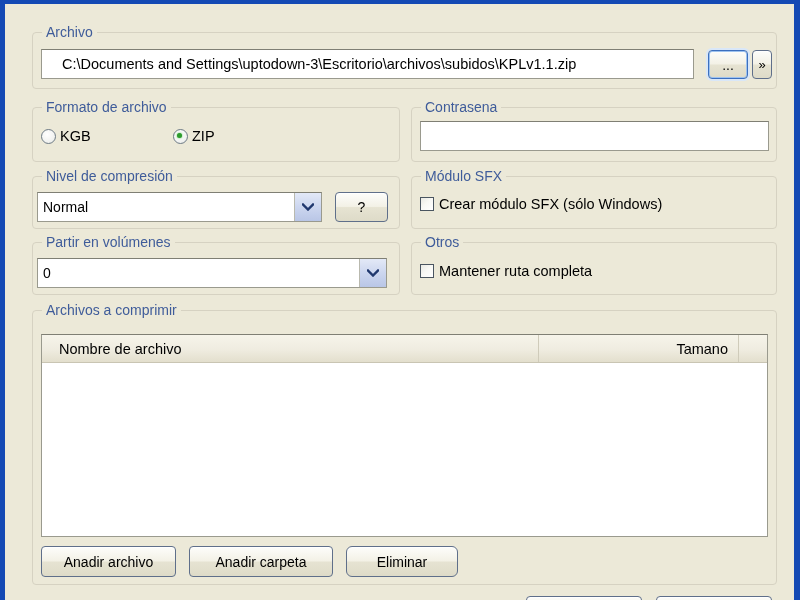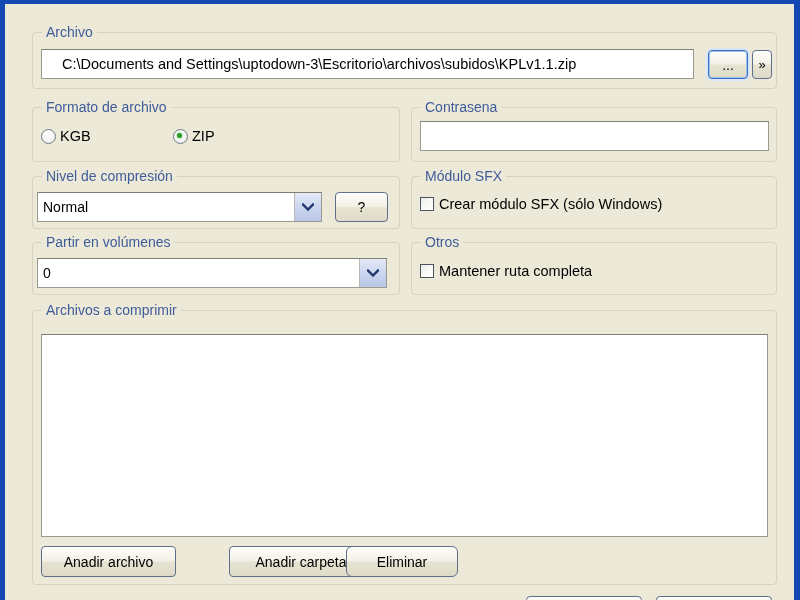--- a/index.html
+++ b/index.html
@@ -275,27 +275,32 @@
     <div class="check-row" style="left:415px; top:259px;">
       <span class="checkbox"></span>
       <span>Mantener ruta completa</span>
     </div>
 
     <div class="group" style="left:27px; top:306px; width:745px; height:275px;">
       <span class="group-title">Archivos a comprimir</span>
     </div>
 
     <div id="filelist" style="left:36px; top:330px; width:727px; height:203px;">
+      <div id="listhead">
+        <div class="colhead name">Nombre de archivo</div>
+        <div class="colhead size">Tamano</div>
+        <div class="colhead pad"></div>
+      </div>
       <div id="listbody"></div>
     </div>
 
     <div class="btn" style="left:36px; top:542px; width:135px; height:31px;">
       <span>Anadir archivo</span>
     </div>
-    <div class="btn" style="left:184px; top:542px; width:144px; height:31px;margin-left:40px;">
+    <div class="btn" style="left:184px; top:542px; width:144px; height:31px;">
       <span>Anadir carpeta</span>
     </div>
     <div class="btn" style="left:341px; top:542px; width:112px; height:31px;border-radius:6px;">
       <span>Eliminar</span>
     </div>
 
     <div class="btn" style="left:521px; top:592px; width:116px; height:30px;">
       <span></span>
     </div>
     <div class="btn" style="left:651px; top:592px; width:116px; height:30px;">

